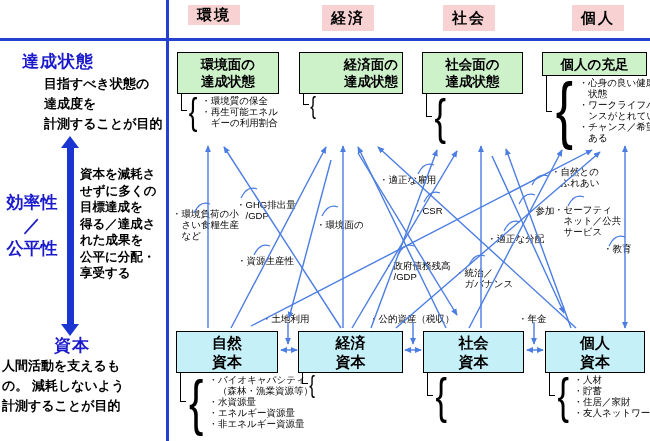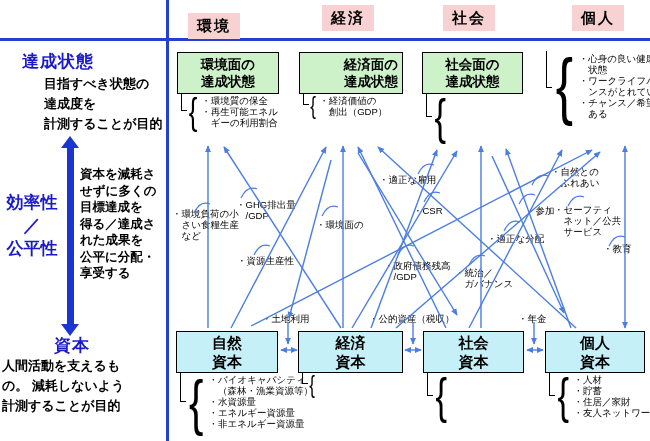--- a/index.html
+++ b/index.html
@@ -74,21 +74,21 @@
   <div class="sb eff">効率性
 ／
 公平性</div>
   <div class="sb cap-title">資本</div>
   <div class="sb cap-desc">人間活動を支えるも
 の。 減耗しないよう
 計測することが目的</div>
 
   <div>
 
-      <div class="col-header" style="position: absolute; left: 188px; top: 5px; width: 52px; height: 26px; margin-top: 8px;">
+      <div class="col-header" style="position: absolute; left: 188px; top: 5px; width: 52px; height: 20px;">
         <span>環境</span>
       </div>
 
       <div class="col-header" style="position: absolute; left: 322px; top: 5px; width: 52px; height: 26px;">
         <span>経済</span>
       </div>
 
       <div class="col-header" style="position: absolute; left: 443px; top: 5px; width: 52px; height: 26px;">
         <span>社会</span>
       </div>
@@ -111,35 +111,34 @@
 　ギーの利用割合</span>
         </div>
       </div>
 
       <div class="box-wrap green" style="position: absolute; left: 299px; top: 52px;">
         <div class="dbox" style="width: 104px; height: 42px; padding-left: 40px;">経済面の
 達成状態</div>
         <div class="bb">
           <span class="conn" style="height: 12.1px;"></span>
           <span class="brace" style="font-size: 24.64px;">{</span>
-          <span class="bullets">・経済価値の
-　創出（GDP）</span>
         </div>
       </div>
 
       <div class="box-wrap green" style="position: absolute; left: 422px; top: 52px;">
         <div class="dbox" style="width: 101px; height: 42px;">社会面の
 達成状態</div>
         <div class="bb">
           <span class="conn" style="height: 24.2px;"></span>
           <span class="brace" style="font-size: 49.28px;">{</span>
         </div>
       </div>
 
       <div class="box-wrap green" style="position: absolute; left: 542px; top: 52px;">
+        <div class="dbox" style="width: 105px; height: 24px;">個人の充足</div>
         <div class="bb">
           <span class="conn" style="height: 36.85px;"></span>
           <span class="brace" style="font-size: 73.92px;">{</span>
           <span class="bullets">・心身の良い健康
 　状態
 ・ワークライフバラ
 　ンスがとれている
 ・チャンス／希望が
 　ある</span>
         </div>

